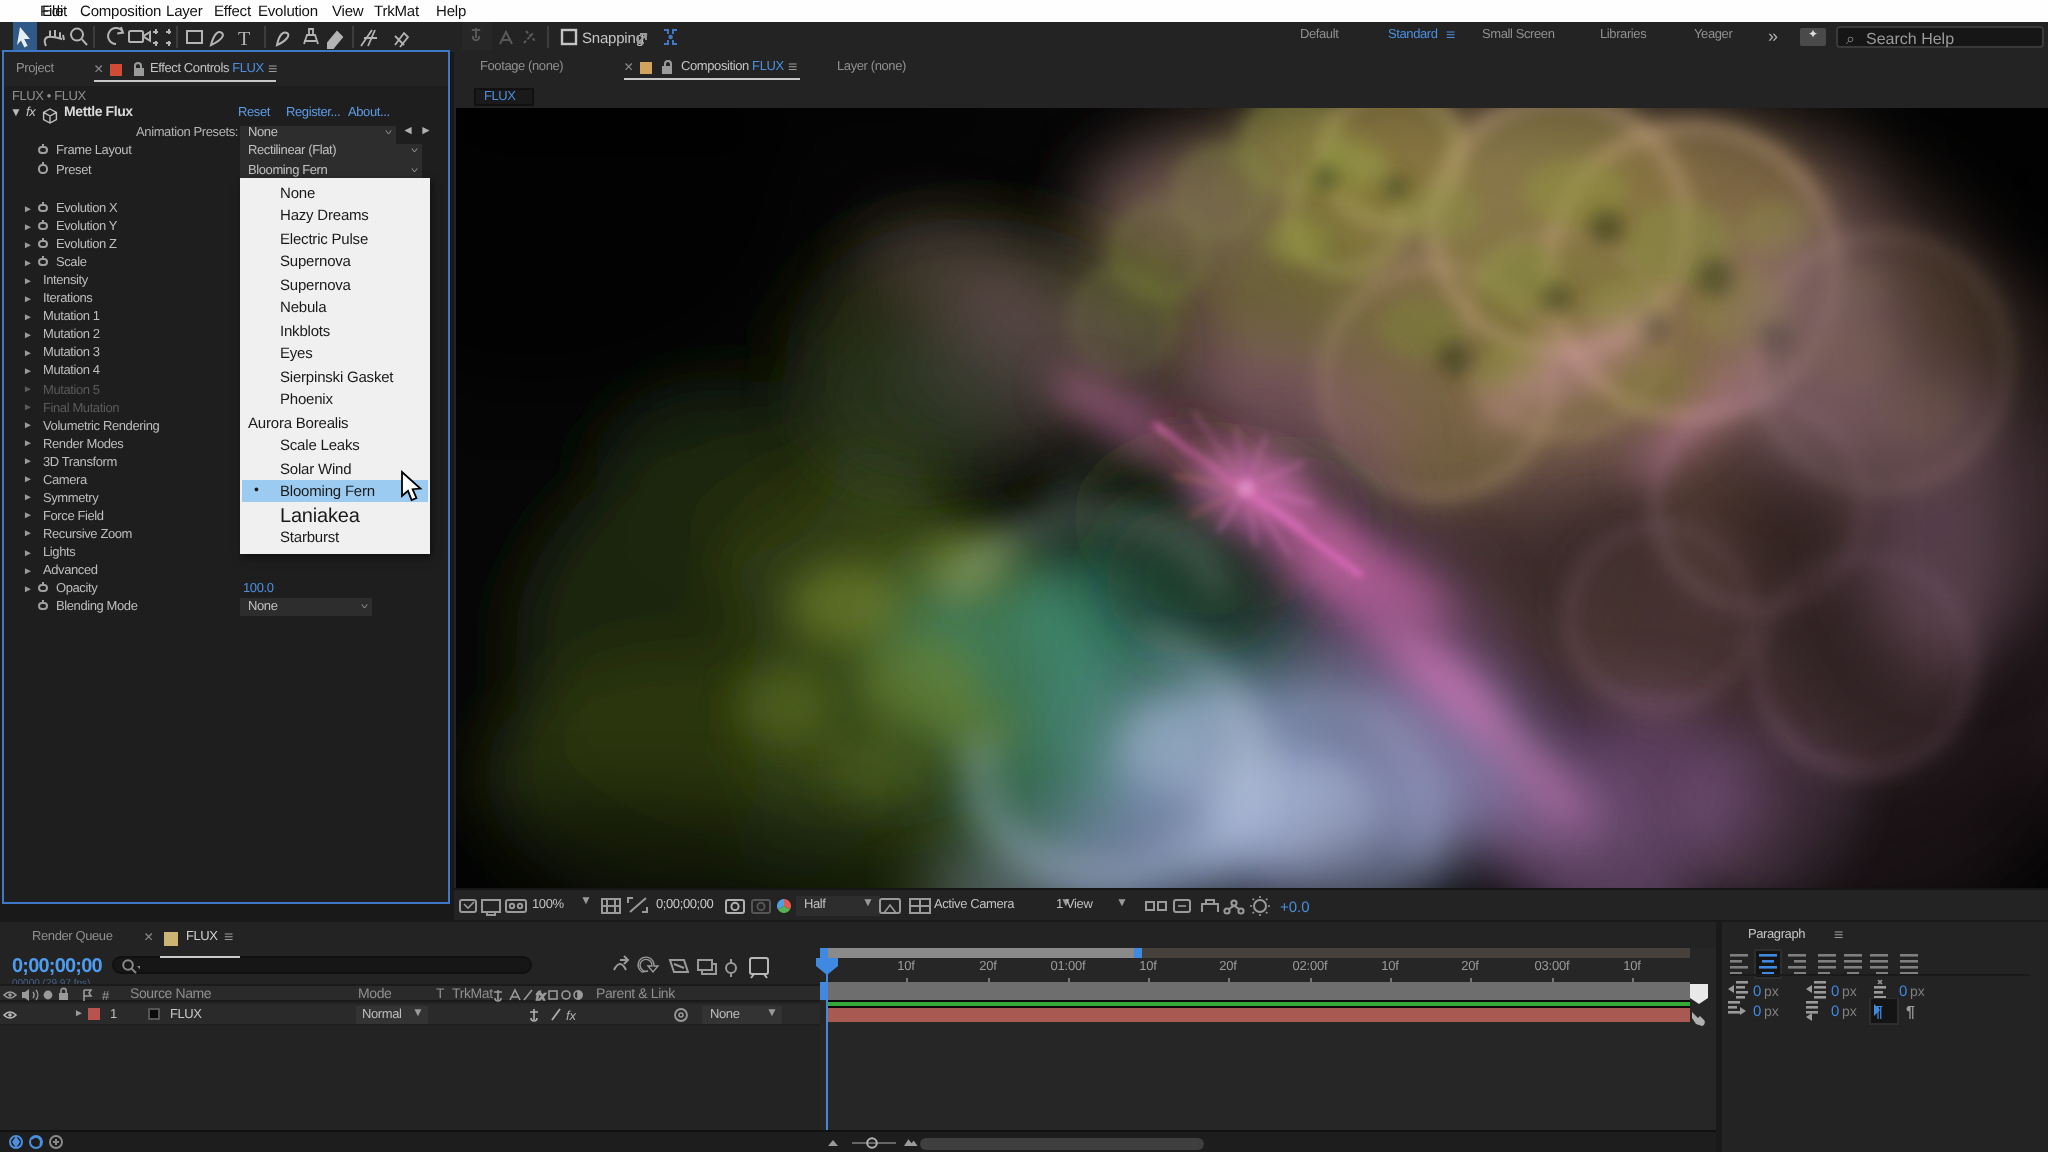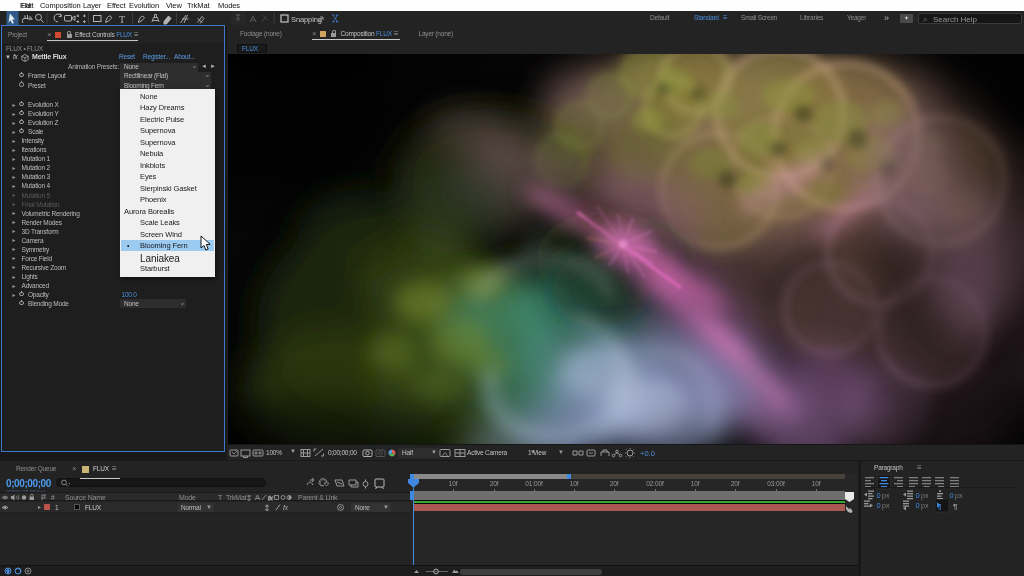--- a/index.html
+++ b/index.html
@@ -32,21 +32,21 @@
 <div id="root">
   <div class="abs" id="menubar">
     <span style="left:20px">File</span>
       <span style="left:21px">Edit</span>
       <span style="left:40px">Composition</span>
       <span style="left:83px">Layer</span>
       <span style="left:107px">Effect</span>
       <span style="left:129px">Evolution</span>
       <span style="left:166px">View</span>
       <span style="left:187px">TrkMat</span>
-      <span style="left:218px">Modes</span>
+      <span style="left:218px">Help</span>
   </div>
   <div class="abs" id="toolbar">
     <svg class="abs" style="top:0;left:0" width="350" height="15" viewBox="0 0 350 15">
       <rect x="6.5" y="0" width="12" height="15" fill="#2f5a87"></rect>
       <path d="M10 2.5 l5 6 -2.9 0 1.7 3.4 -1.6 0.8 -1.7 -3.4 -2 2.2 z" fill="#e8eef5"></path>
       <g fill="none" stroke="#b4b4b4" stroke-width="1">
         <path d="M23 12 c-1-2 -1-4 1-4.5 1.8-0.4 5 0.5 7 1 M25 7.5 l0-3.2 M27.5 8 l0-4 M30 8.5 l0-3.4 M32 9 l-0.5-2.5"></path>
         <circle cx="38.5" cy="6.3" r="3"></circle>
           <path d="M41 8.7 l2.5 2.8"></path>
         <path d="M58 11 a4 4 0 1 1 3.4 -6.2 M60.5 2.5 l1 2.8 -2.9 0.4"></path>
@@ -822,21 +822,21 @@
         <span style="position:absolute;left:20px;top:26.0px;color:#1a1a1a;font-size:7.5px;letter-spacing:-0.1px;white-space:nowrap">Electric Pulse</span>
         <span style="position:absolute;left:20px;top:37.5px;color:#1a1a1a;font-size:7.5px;letter-spacing:-0.1px;white-space:nowrap">Supernova</span>
         <span style="position:absolute;left:20px;top:49.0px;color:#1a1a1a;font-size:7.5px;letter-spacing:-0.1px;white-space:nowrap">Supernova</span>
         <span style="position:absolute;left:20px;top:60.5px;color:#1a1a1a;font-size:7.5px;letter-spacing:-0.1px;white-space:nowrap">Nebula</span>
         <span style="position:absolute;left:20px;top:72.0px;color:#1a1a1a;font-size:7.5px;letter-spacing:-0.1px;white-space:nowrap">Inkblots</span>
         <span style="position:absolute;left:20px;top:83.5px;color:#1a1a1a;font-size:7.5px;letter-spacing:-0.1px;white-space:nowrap">Eyes</span>
         <span style="position:absolute;left:20px;top:95.0px;color:#1a1a1a;font-size:7.5px;letter-spacing:-0.1px;white-space:nowrap">Sierpinski Gasket</span>
         <span style="position:absolute;left:20px;top:106.5px;color:#1a1a1a;font-size:7.5px;letter-spacing:-0.1px;white-space:nowrap">Phoenix</span>
         <span style="position:absolute;left:4px;top:118.0px;color:#1a1a1a;font-size:7.5px;letter-spacing:-0.1px;white-space:nowrap">Aurora Borealis</span>
         <span style="position:absolute;left:20px;top:129.5px;color:#1a1a1a;font-size:7.5px;letter-spacing:-0.1px;white-space:nowrap">Scale Leaks</span>
-        <span style="position:absolute;left:20px;top:141.0px;color:#1a1a1a;font-size:7.5px;letter-spacing:-0.1px;white-space:nowrap">Screen Wind</span>
+        <span style="position:absolute;left:20px;top:141.0px;color:#1a1a1a;font-size:7.5px;letter-spacing:-0.1px;white-space:nowrap">Solar Wind</span>
         <div style="position:absolute;left:1px;top:151.5px;width:93px;height:11px;background:#9ccbf2"></div>
         <span style="position:absolute;left:7px;top:153.0px;color:#1a1a1a;font-size:7px">•</span>
         <span style="position:absolute;left:20px;top:152.5px;color:#1a1a1a;font-size:7.5px;letter-spacing:-0.1px;white-space:nowrap">Blooming Fern</span>
         <span style="position:absolute;left:20px;top:164.0px;color:#1a1a1a;font-size:10px;letter-spacing:-0.1px;white-space:nowrap">Laniakea</span>
         <span style="position:absolute;left:20px;top:175.5px;color:#1a1a1a;font-size:7.5px;letter-spacing:-0.1px;white-space:nowrap">Starburst</span>
         <svg style="position:absolute;left:80px;top:146px" width="12" height="17" viewBox="0 0 12 17">
           <path d="M1 1 l0 12 3 -2.6 1.8 4.6 2.4 -1 -1.9 -4.4 3.9 -0.3 z" fill="#fff" stroke="#000" stroke-width="0.9"></path>
         </svg>
       </div>
     </div>

